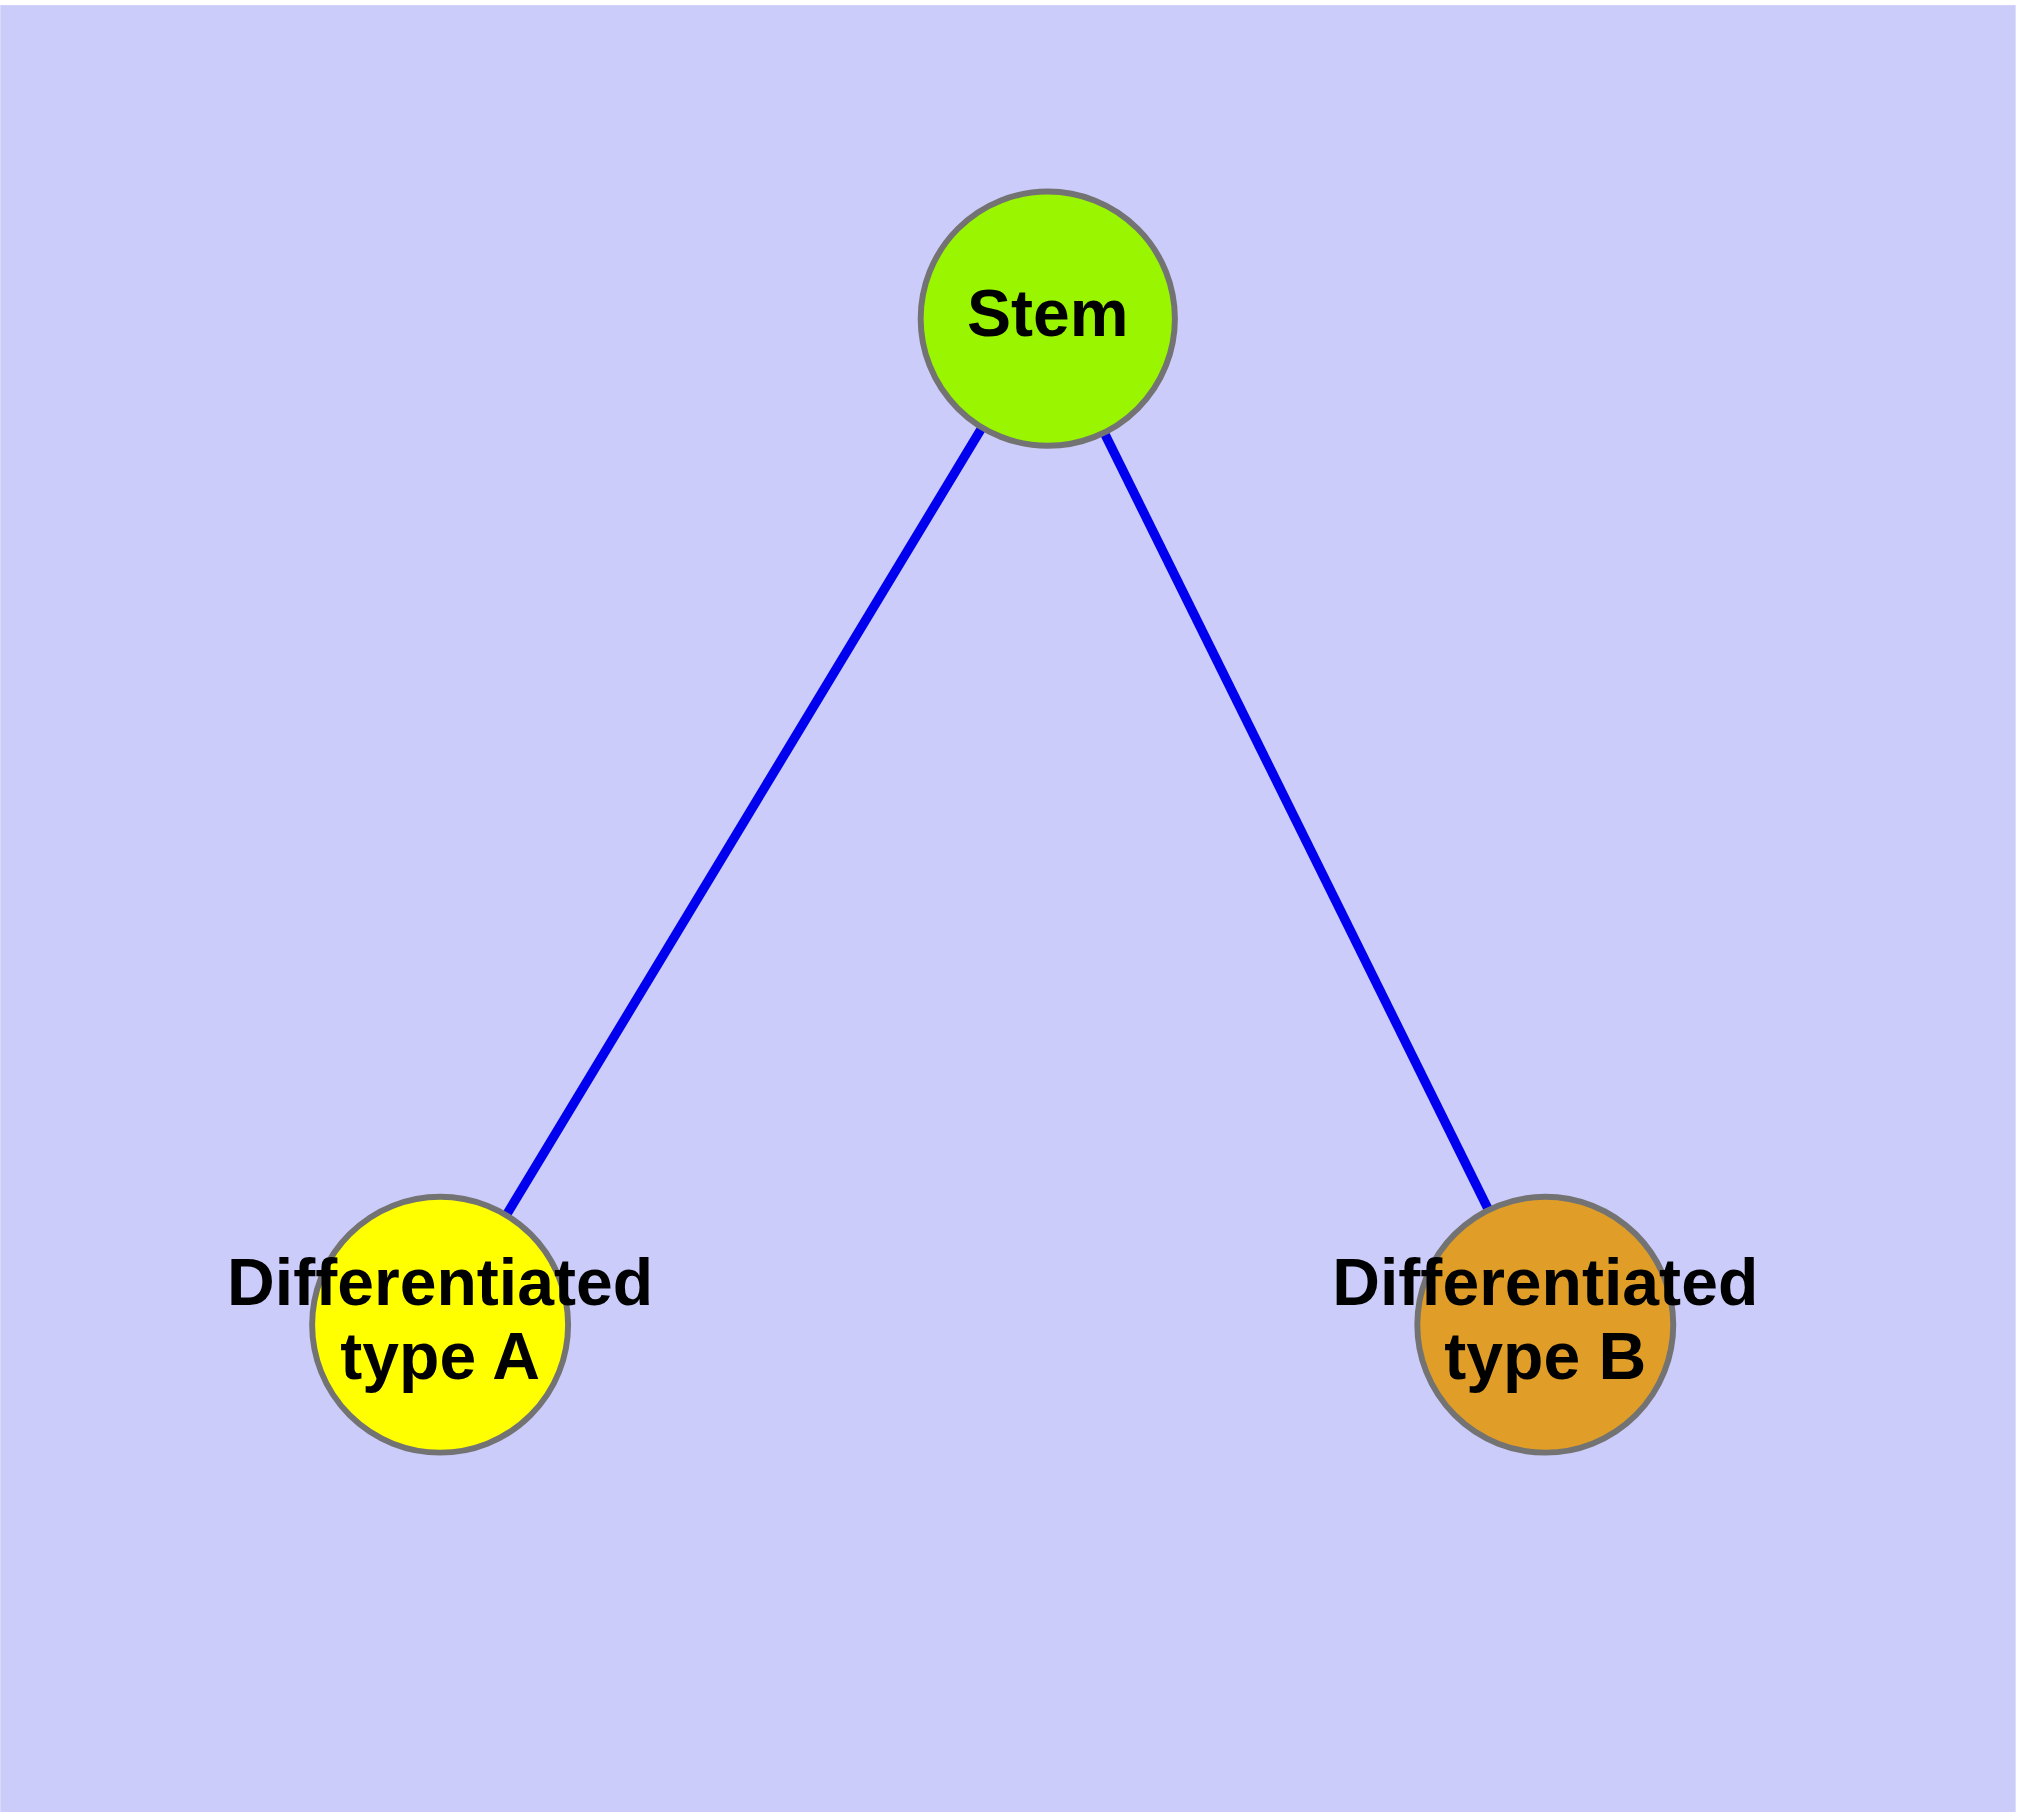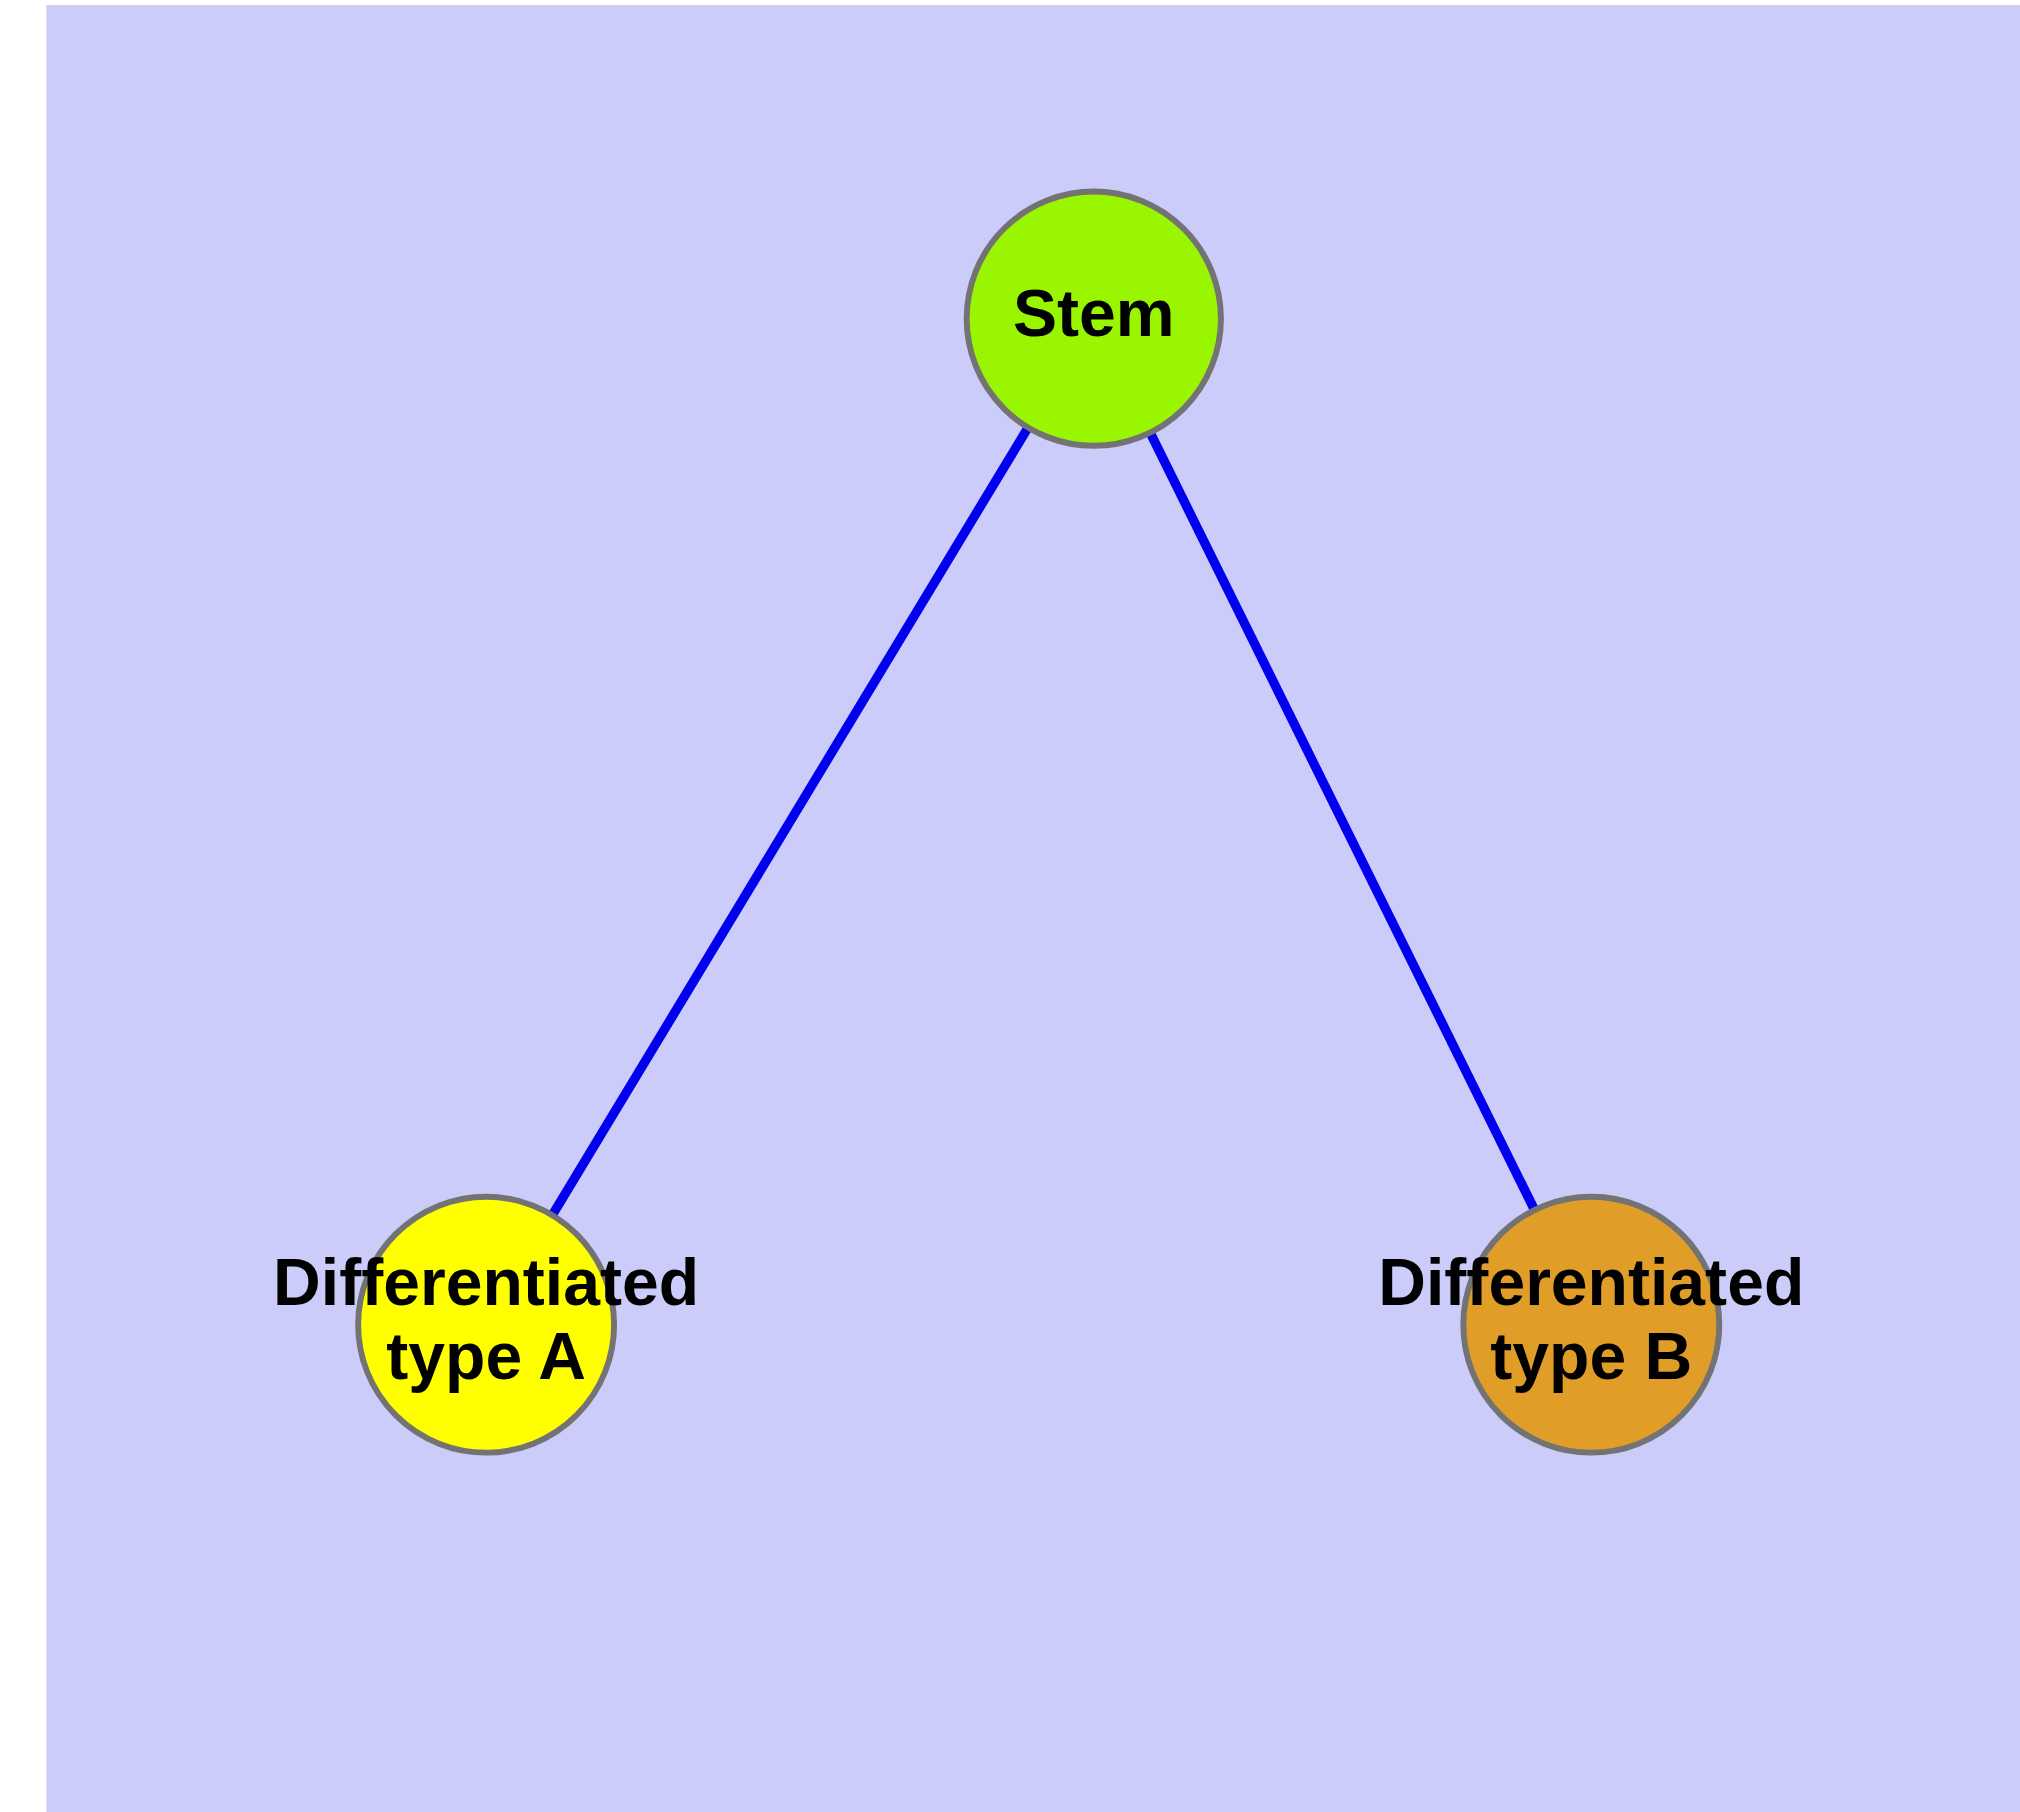--- a/index.html
+++ b/index.html
@@ -33,21 +33,21 @@
     font-weight: bold;
     fill: #000000;
     text-anchor: middle;
     dominant-baseline: middle;
     white-space: pre;
   }
 </style>
 </head>
 <body style="width: 2021px; height: 1812px; background: rgb(255, 255, 255);">
 
-<div id="graph-canvas" style="width: 1808px; height: 1812px; margin-left: 46px;">
+<div id="graph-canvas" style="width: 1808px; height: 1812px;">
   <svg id="graph-svg" viewBox="0 0 2384 2138" xmlns="http://www.w3.org/2000/svg">
     <rect id="bg-rect" x="0" y="6" width="2378" height="2132" fill="#CCCCFA"></rect>
     <g id="edges-layer">
         <line x1="1236" y1="376" x2="519" y2="1563" stroke="#0000EE" stroke-width="11" stroke-linecap="butt"></line>
         <line x1="1236" y1="376" x2="1823" y2="1563" stroke="#0000EE" stroke-width="11" stroke-linecap="butt"></line>
       </g>
     <g id="nodes-layer">
         <g>
           <circle cx="1236" cy="376" r="150" fill="#99F500" stroke="#737373" stroke-width="7"></circle>
           <text class="node-label" x="1236" y="376" font-size="78" fill="#000000"><tspan x="1236" dy="0">Stem</tspan></text>

